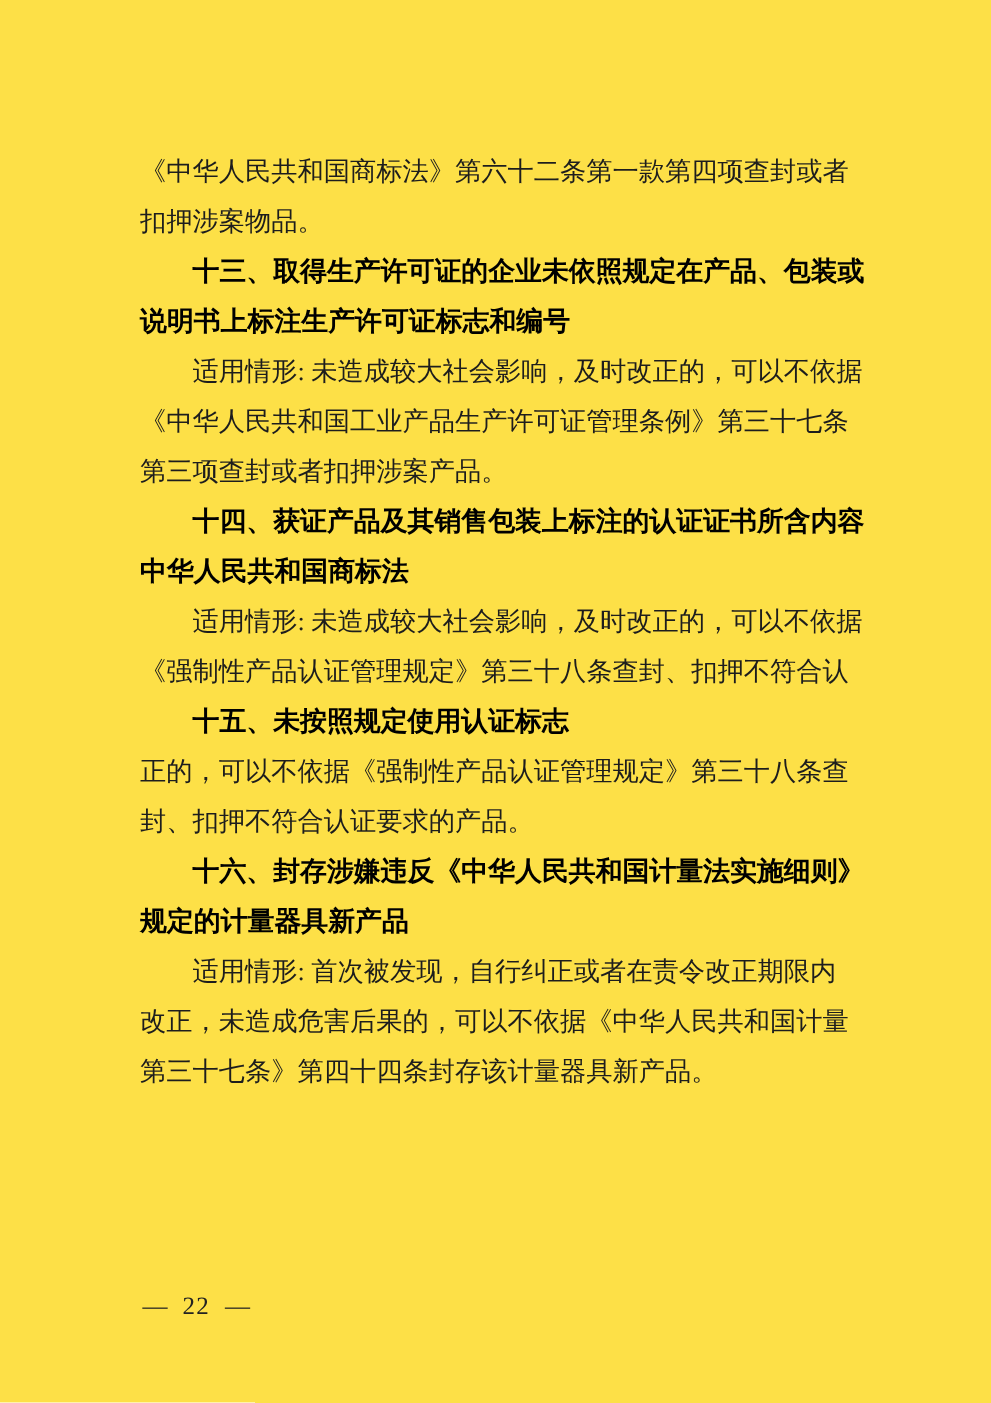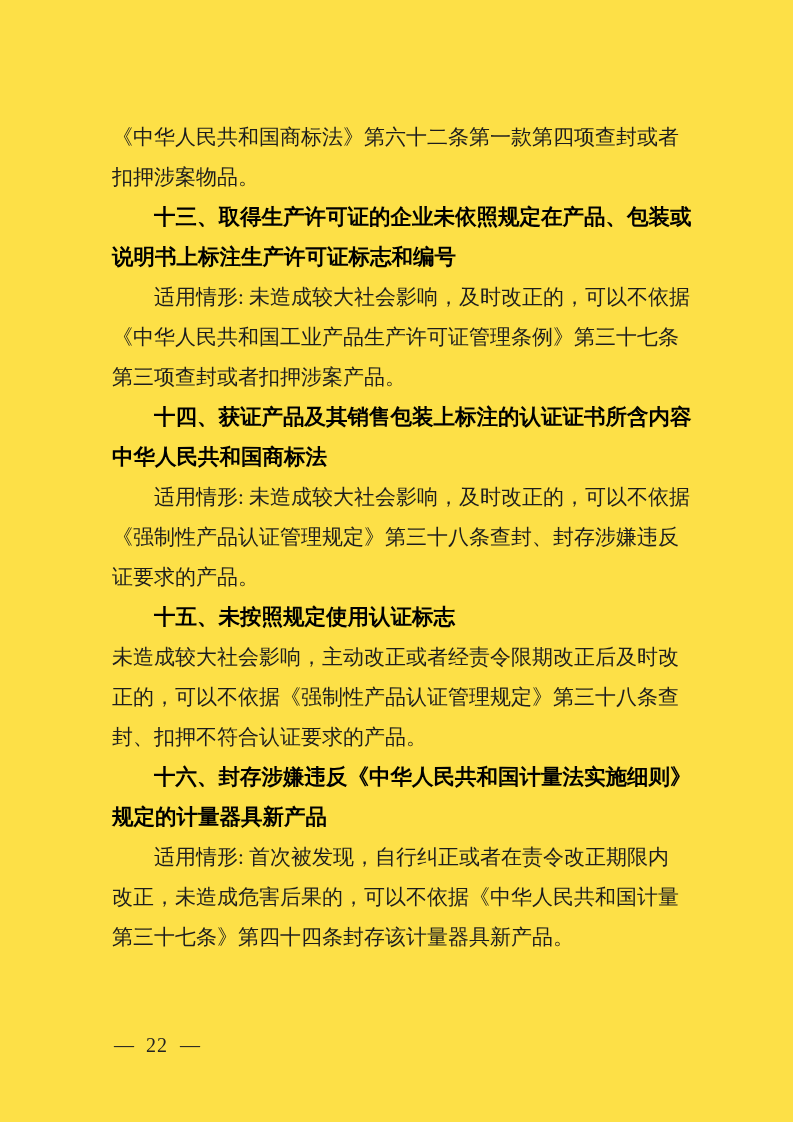--- a/index.html
+++ b/index.html
@@ -75,28 +75,26 @@
         <div class="line first">适用情形: 未造成较大社会影响，及时改正的，可以不依据</div>
         <div class="line">《中华人民共和国工业产品生产许可证管理条例》第三十七条</div>
         <div class="line">第三项查封或者扣押涉案产品。</div>
       </div>
       <div class="block heading">
         <div class="line first">十四、获证产品及其销售包装上标注的认证证书所含内容</div>
         <div class="line">中华人民共和国商标法</div>
       </div>
       <div class="block body">
         <div class="line first">适用情形: 未造成较大社会影响，及时改正的，可以不依据</div>
-        <div class="line">《强制性产品认证管理规定》第三十八条查封、封存涉嫌违反</div>
-        <div class="line">证要求的产品。</div>
+        <div class="line">《强制性产品认证管理规定》第三十八条查封、扣押不符合认</div>
       </div>
       <div class="block heading">
         <div class="line first">十五、未按照规定使用认证标志</div>
       </div>
       <div class="block body">
-        <div class="line">未造成较大社会影响，主动改正或者经责令限期改正后及时改</div>
         <div class="line">正的，可以不依据《强制性产品认证管理规定》第三十八条查</div>
         <div class="line">封、扣押不符合认证要求的产品。</div>
       </div>
       <div class="block heading">
         <div class="line first">十六、封存涉嫌违反《中华人民共和国计量法实施细则》</div>
         <div class="line">规定的计量器具新产品</div>
       </div>
       <div class="block body">
         <div class="line first">适用情形: 首次被发现，自行纠正或者在责令改正期限内</div>
         <div class="line">改正，未造成危害后果的，可以不依据《中华人民共和国计量</div>

